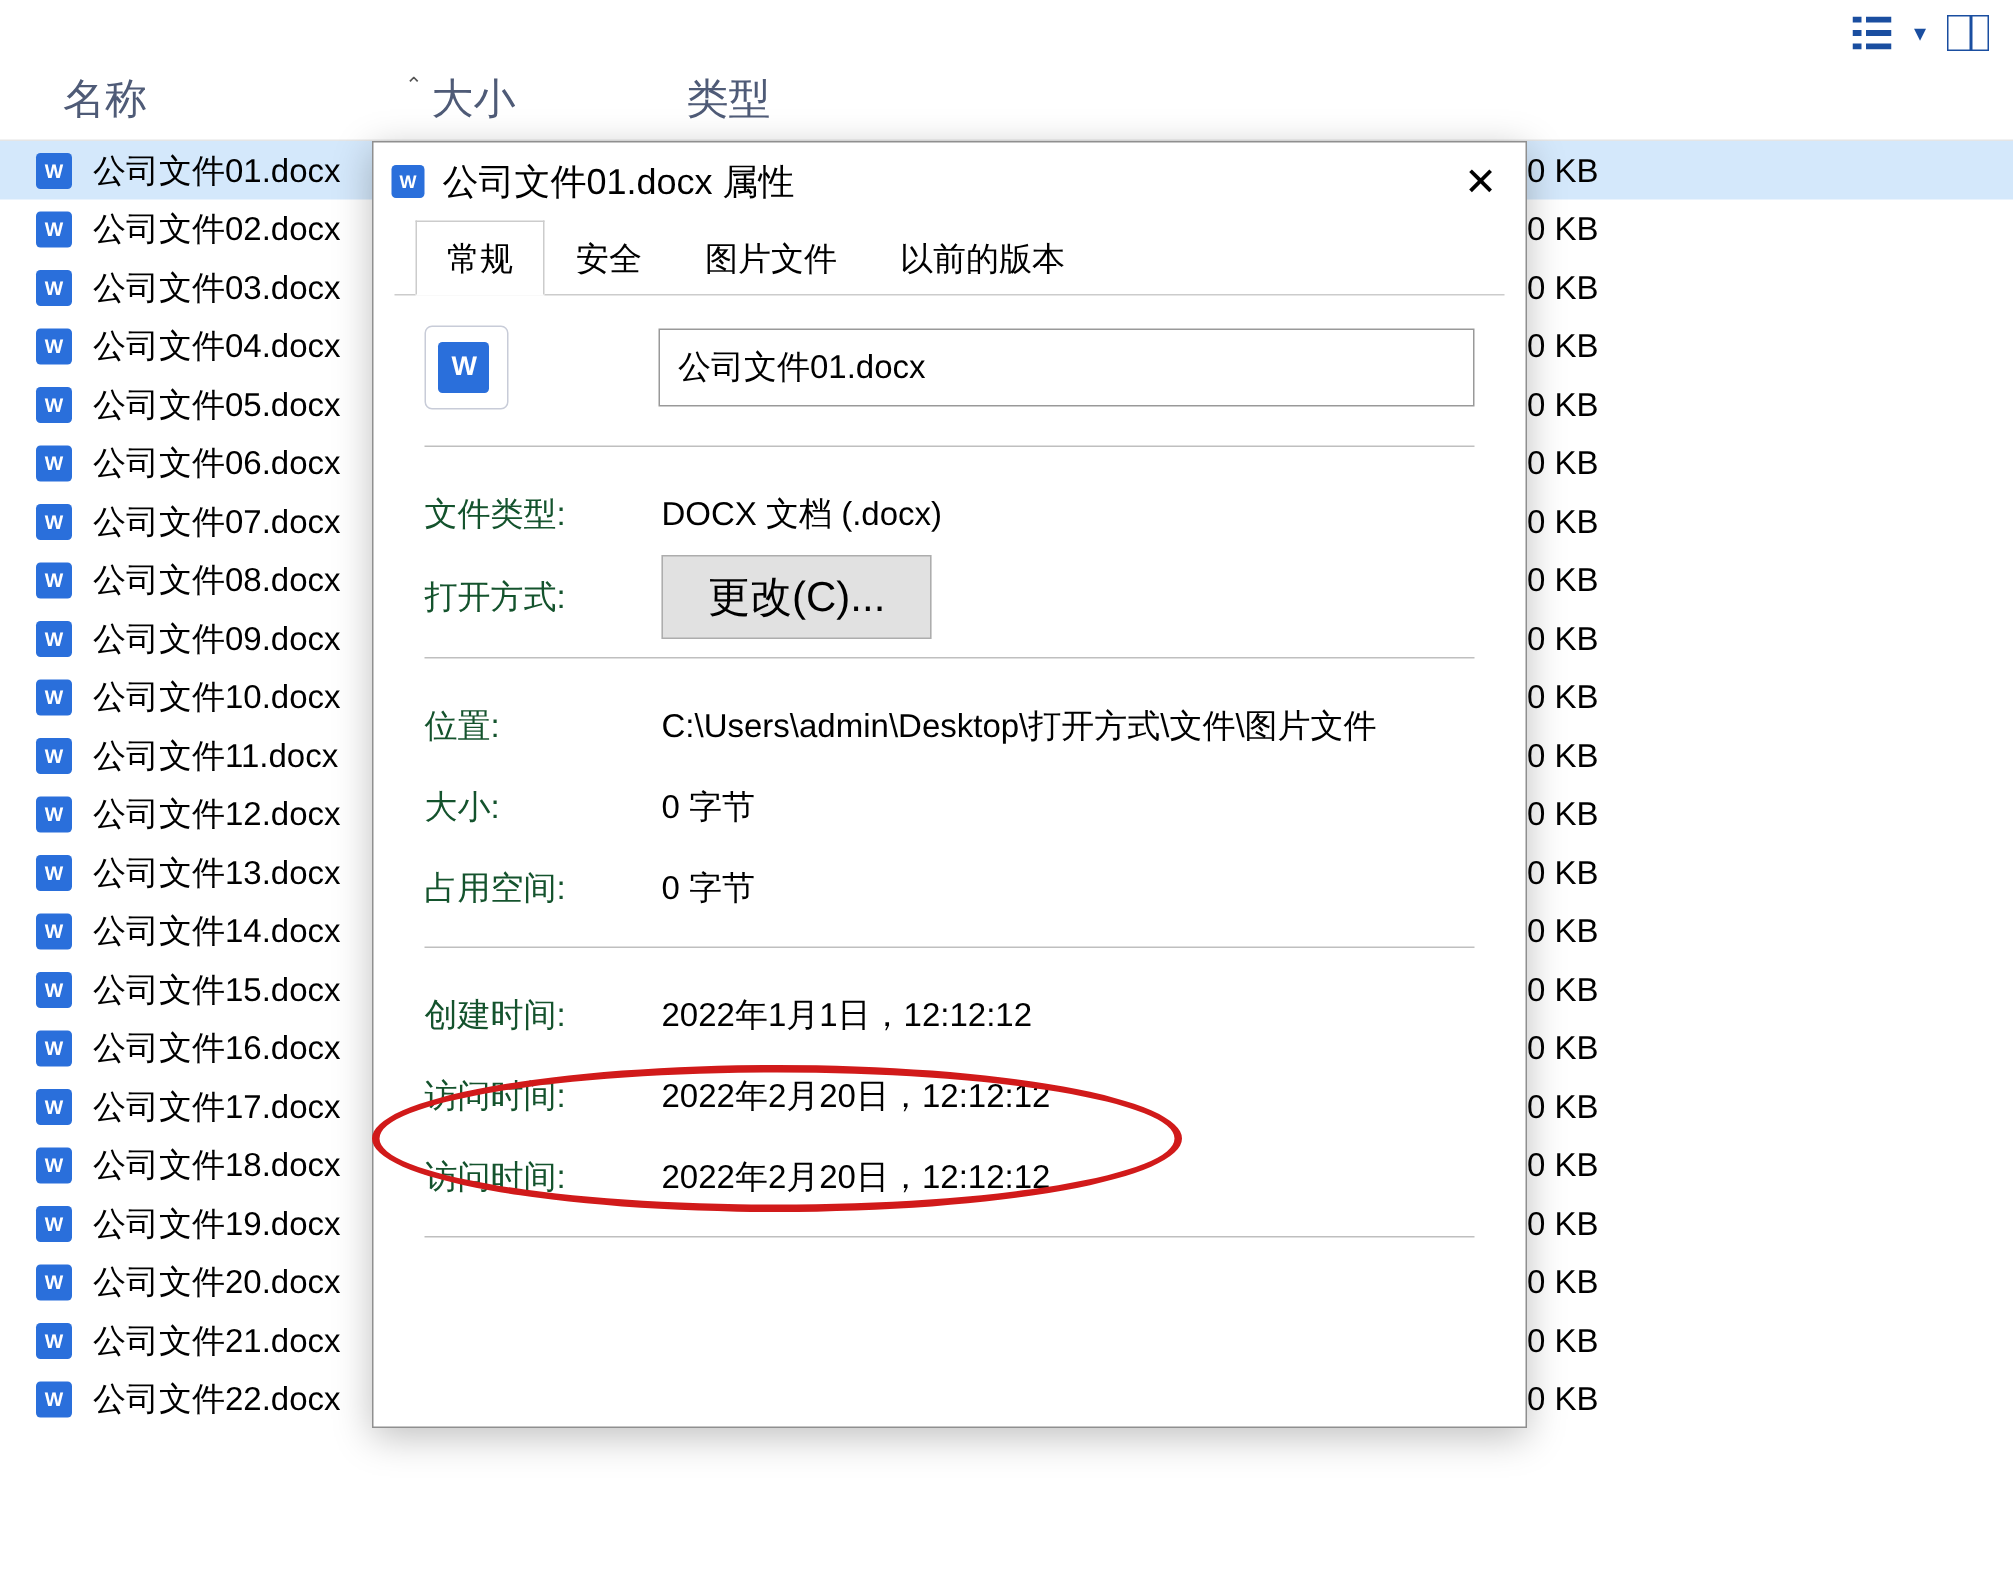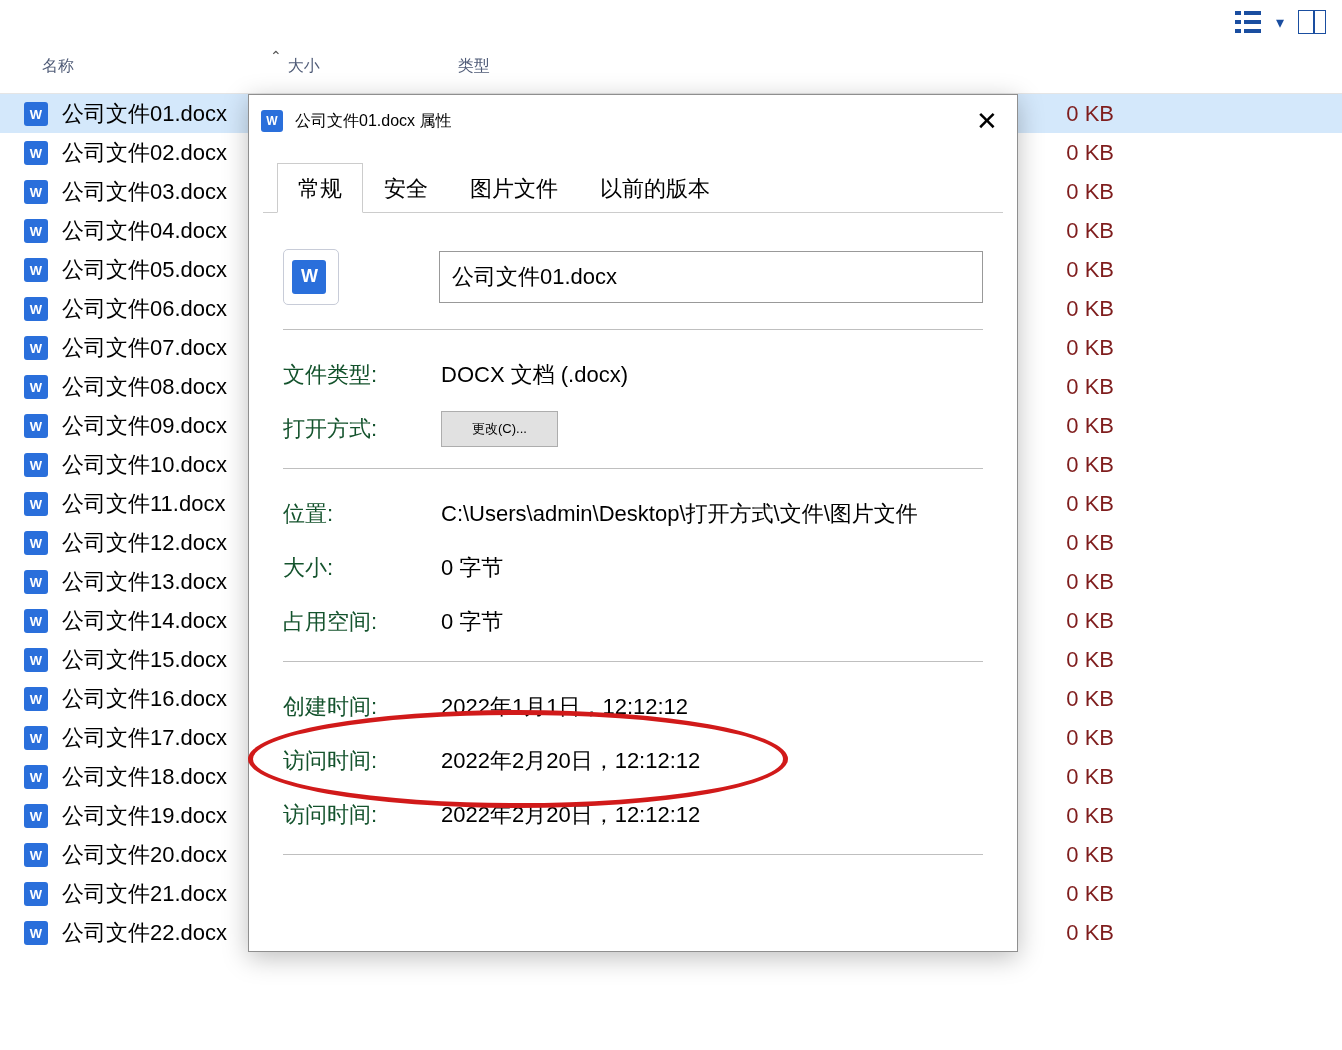--- a/index.html
+++ b/index.html
@@ -36,24 +36,24 @@
       position: absolute;
       top: 48px;
       left: 0; right: 0;
       height: 46px;
       display: flex;
       border-bottom: 1px solid #e5e5e5;
       padding-left: 36px;
     }
     .column-headers .col {
       color: #4f5b77;
-      font-size: 16px;
+      font-size: 28px;
       padding: 8px 6px;
       display: flex;
-      align-items: flex-start;
+      align-items: flex-end;
     }
     .col-name { width: 464px; }
     .col-modified { width: 268px; }
     .col-type { width: 214px; }
     .col-size { width: 170px; }
     .sort-caret { font-size: 14px; color: #555; margin-left: -230px; }
 
     
     .file-list {
       position: absolute;
@@ -85,23 +85,22 @@
       font-weight: bold;
       position: absolute;
       left: 50%; top: 50%;
       transform: translate(-50%, -50%);
     }
     .file-name {
       width: 956px;
       color: #000;
     }
     .file-size {
-      text-align: right;
       width: 96px;
-      color: #7f1d1d;
+      color: #000000;
     }
 
     
     .properties-dialog {
       position: absolute;
       top: 94px;
       left: 248px;
       width: 770px;
       height: 858px;
       background: #fff;
@@ -121,36 +120,36 @@
       background: #2a6fdb;
       border-radius: 3px;
       position: relative;
       margin-right: 12px;
     }
     .dialog-title-icon::after {
       content: "W";
       color:#fff; font-size:12px; font-weight:bold;
       position:absolute; left:50%; top:50%; transform:translate(-50%,-50%);
     }
-    .dialog-title { flex: 1; font-size: 16px; }
+    .dialog-title { flex: 1; font-size: 24px; }
     .close-btn {
       width: 48px; height: 40px;
       display: flex; align-items: center; justify-content: center;
       font-size: 26px;
       cursor: pointer;
     }
 
     .tab-strip {
       height: 50px;
       display: flex;
       align-items: flex-end;
       padding: 0 14px;
       background: #fff;
       border-bottom: 1px solid #ccc;
-      margin: 16px 14px;
+      margin: 0 14px;
     }
     .tab {
       padding: 10px 20px 8px 20px;
       font-size: 22px;
       cursor: pointer;
       border: 1px solid transparent;
       position: relative;
       top: 1px;
     }
     .tab.active {
@@ -222,21 +221,21 @@
       border-radius: 4px;
       margin-right: 16px;
       vertical-align: middle;
     }
     .wps-label { vertical-align: middle; }
 
     .change-btn {
       background: #e1e1e1;
       border: 1px solid #adadad;
       padding: 8px 30px;
-      font-size: 13px;
+      font-size: 28px;
       cursor: pointer;
     }
 
     
     .annotation-oval {
       position: absolute;
       border: 5px solid #d11a1a;
       border-radius: 50%;
       width: 540px;
       height: 98px;

